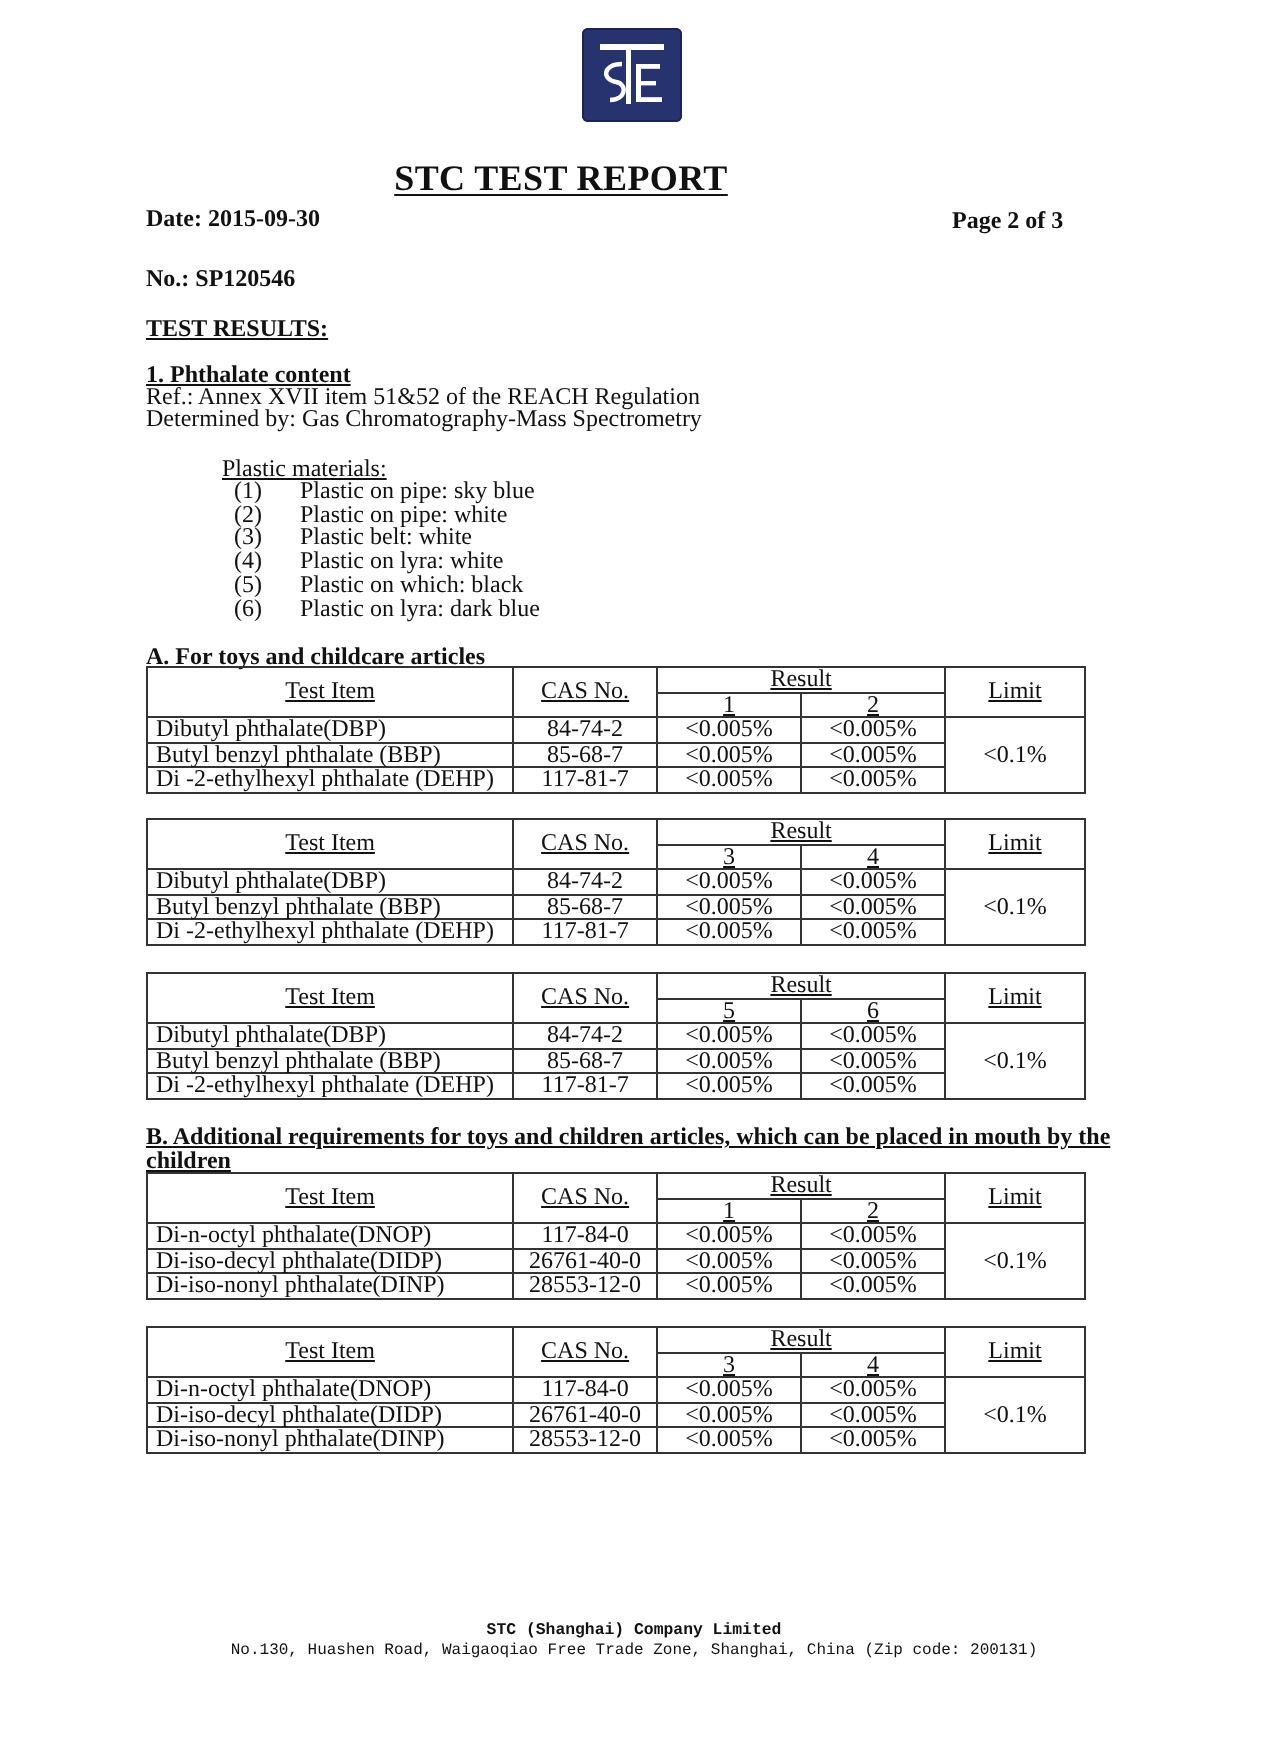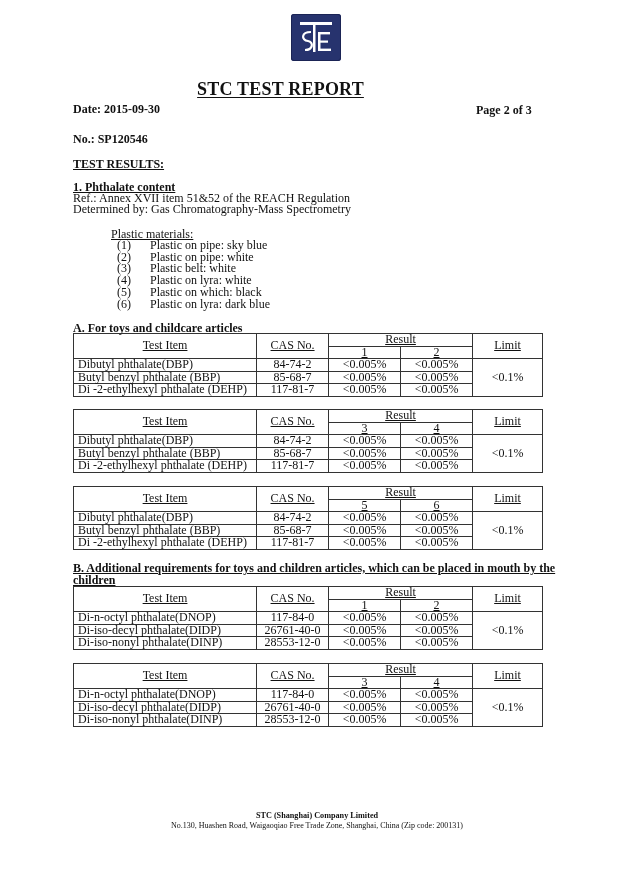--- a/index.html
+++ b/index.html
@@ -22,21 +22,21 @@
   table.res { position:absolute; border-collapse:collapse; font-size:12px; left:73px; width:470px; }
   table.res td { border:1px solid #333; padding:0; line-height:11.5px; height:11.5px; }
   table.res td.c { text-align:center; }
   table.res td.item { padding-left:4px; }
   table.res .hdr-cell { text-align:center; }
   table.res .hdr-cell span { text-decoration:underline;margin-top:21px; }
   .col-item { width:178px; }
   .col-cas { width:70px; }
   .col-r { width:70px; }
   .col-lim { width:68px; }
-  .footer { left:0; width:634px; top:811px; text-align:center; font-family:Liberation Serif, serif;
+  .footer { left:0; width:634px; top:811px; text-align:center; font-family:Liberation Mono, monospace;
             font-size:8px; line-height:10.2px; color:#111; }
   .footer .co { font-weight:bold; font-size:8.2px; }
 </style>
 </head>
 <body>
 
 <div class="abs logo">
   <svg width="50" height="47" viewBox="0 0 50 47">
 
     <rect x="9" y="8" width="32" height="3" fill="#fff"></rect>

